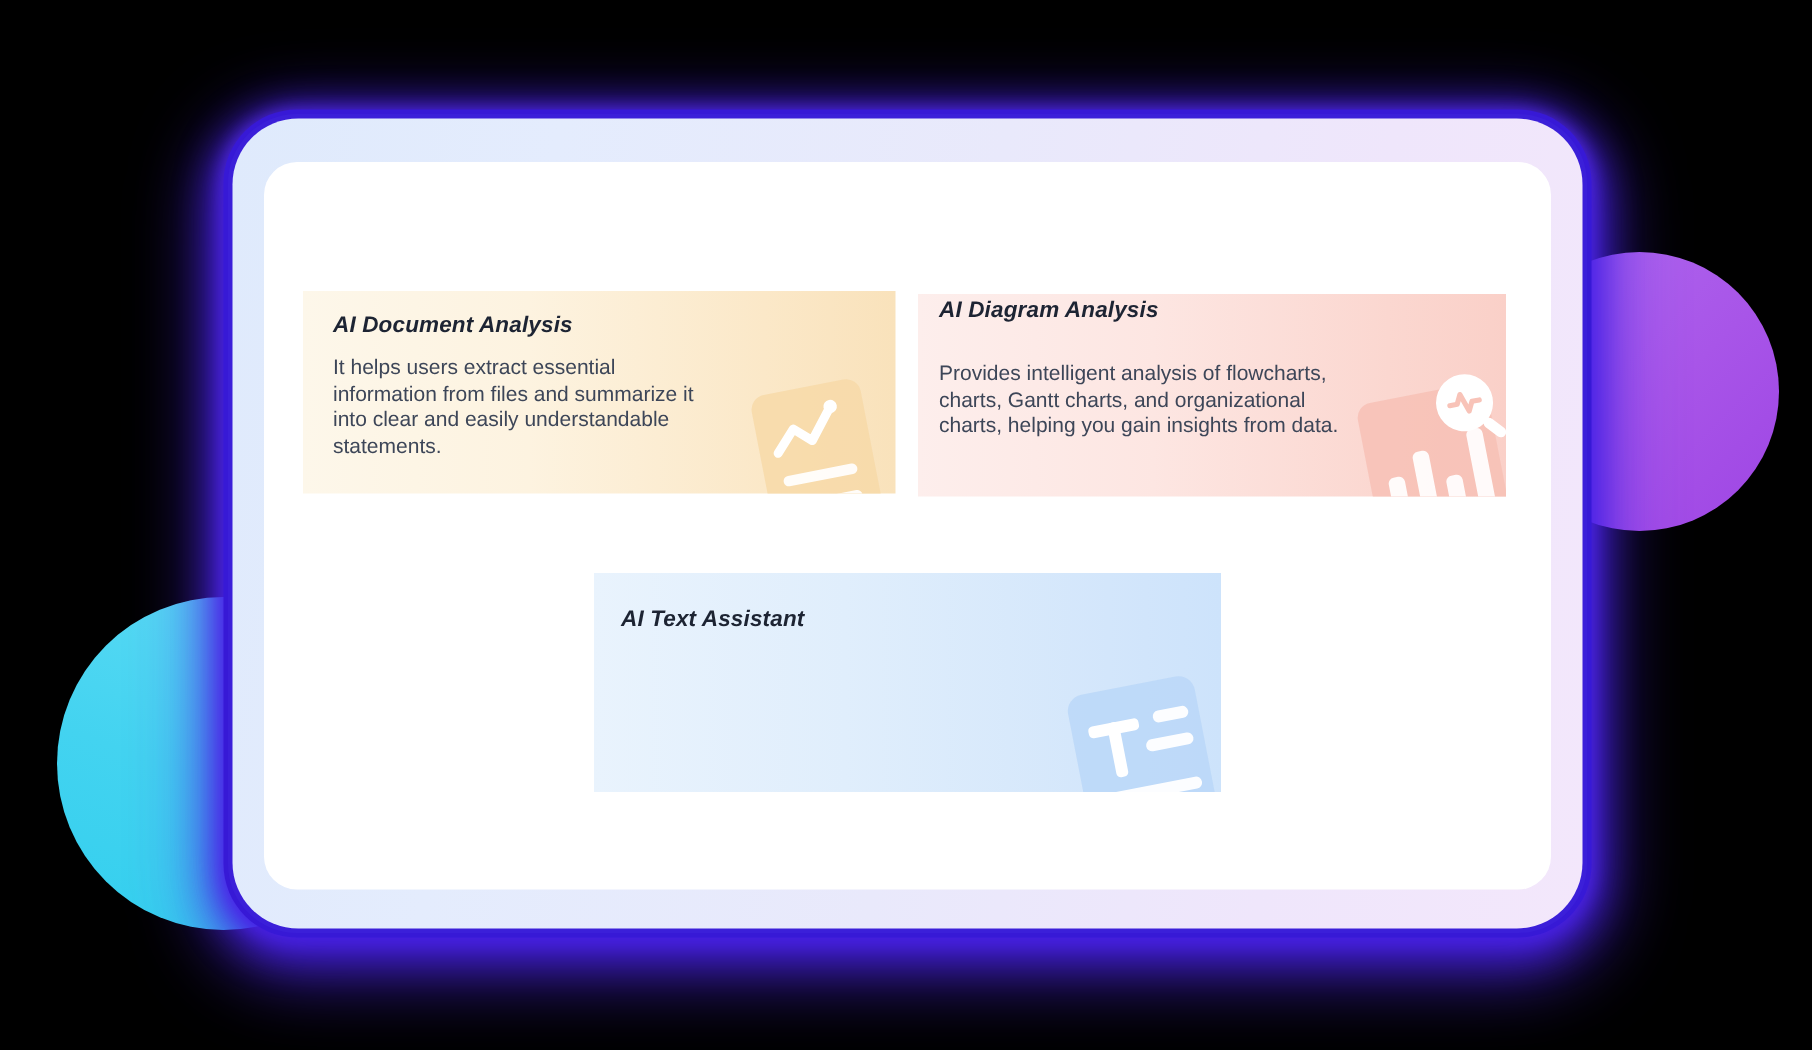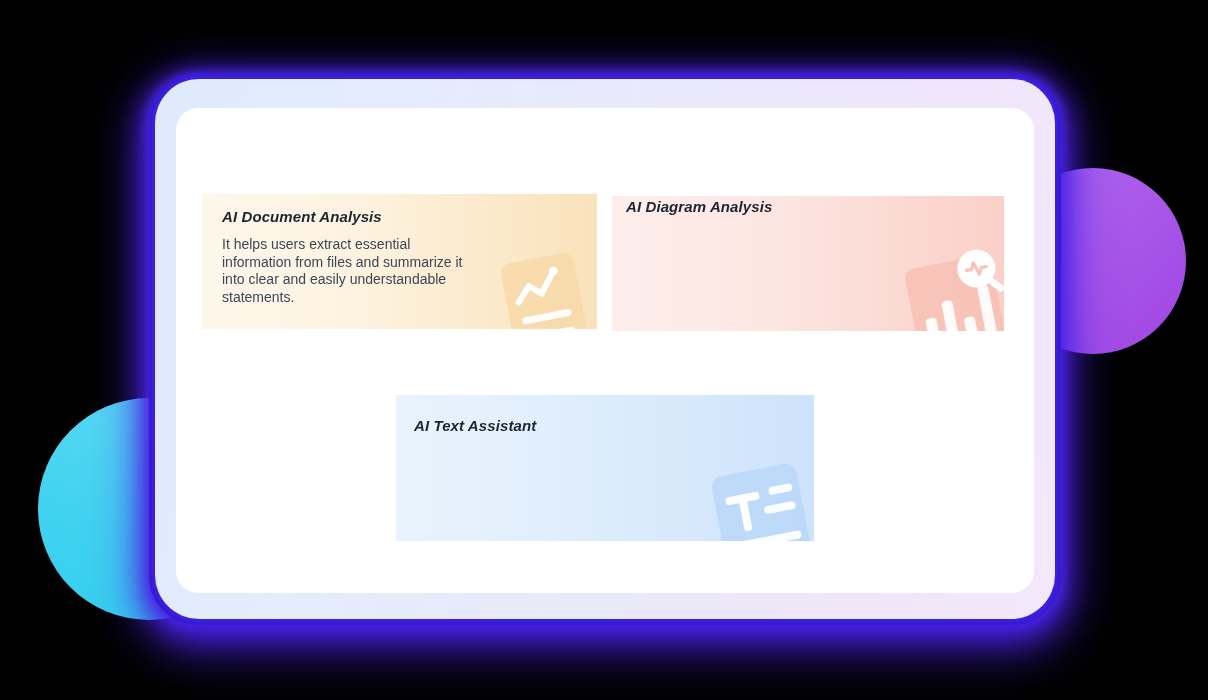--- a/index.html
+++ b/index.html
@@ -110,21 +110,20 @@
     width: 392px;
     height: 135px;
     background: linear-gradient(90deg, #fdeeec 0%, #fde6e2 40%, #fbd7d0 80%, #fad0c8 100%);
   }
   #card-text {
     left: 396px;
     top: 382px;
     width: 418px;
     height: 146px;
     background: linear-gradient(90deg, #e9f3fd 0%, #e0eefc 40%, #d3e6fb 82%, #cde3fb 100%);
-    margin-top: 13px;
   }
 
   .card-title {
     position: absolute;
     font-size: 15px;
     font-weight: bold;
     color: #1d2433;
     letter-spacing: 0.1px;
     white-space: nowrap;
     z-index: 3;
@@ -192,20 +191,21 @@
         <rect x="26" y="74" width="11" height="38" rx="4" fill="#ffffff" opacity="0.92"></rect>
         <rect x="45" y="60" width="11" height="52" rx="4" fill="#ffffff" opacity="0.92"></rect>
         <rect x="64" y="80" width="11" height="32" rx="4" fill="#ffffff" opacity="0.92"></rect>
         <rect x="83" y="52" width="11" height="60" rx="4" fill="#ffffff" opacity="0.92"></rect>
         <circle cx="86" cy="34" r="19" fill="#ffffff"></circle>
         <path d="M76 34 h5 l3 -6 l4 12 l3 -6 h5" fill="none" stroke="#f8c3b8" stroke-width="3.4" stroke-linecap="round" stroke-linejoin="round"></path>
         <rect x="99" y="46" width="7" height="17" rx="3.5" fill="#ffffff" transform="rotate(-42 102 54)"></rect>
       </g>
     </svg>
     <div class="card-title">AI Diagram Analysis</div>
+    <div class="card-desc">Provides intelligent analysis of flowcharts, charts, Gantt charts, and organizational charts, helping you gain insights from data.</div>
   </div>
 
   <div class="feature-card" id="card-text">
     <svg class="card-art" id="art-text" width="120" height="122" viewBox="0 0 120 122">
       <g transform="rotate(-11 60 61)">
         <path d="M26 20 H90 a11 11 0 0 1 11 11 V110 a11 11 0 0 1 -11 11 H26 a11 11 0 0 1 -11 -11 V31 a11 11 0 0 1 11 -11 Z" fill="#b9d7f8" opacity="0.82"></path>
         <rect x="26" y="42" width="34" height="8" rx="3" fill="#ffffff"></rect>
         <rect x="39" y="42" width="8" height="37" rx="3" fill="#ffffff"></rect>
         <rect x="70" y="40" width="24" height="8" rx="4" fill="#ffffff" opacity="0.95"></rect>
         <rect x="62" y="58" width="32" height="8" rx="4" fill="#ffffff" opacity="0.95"></rect>

